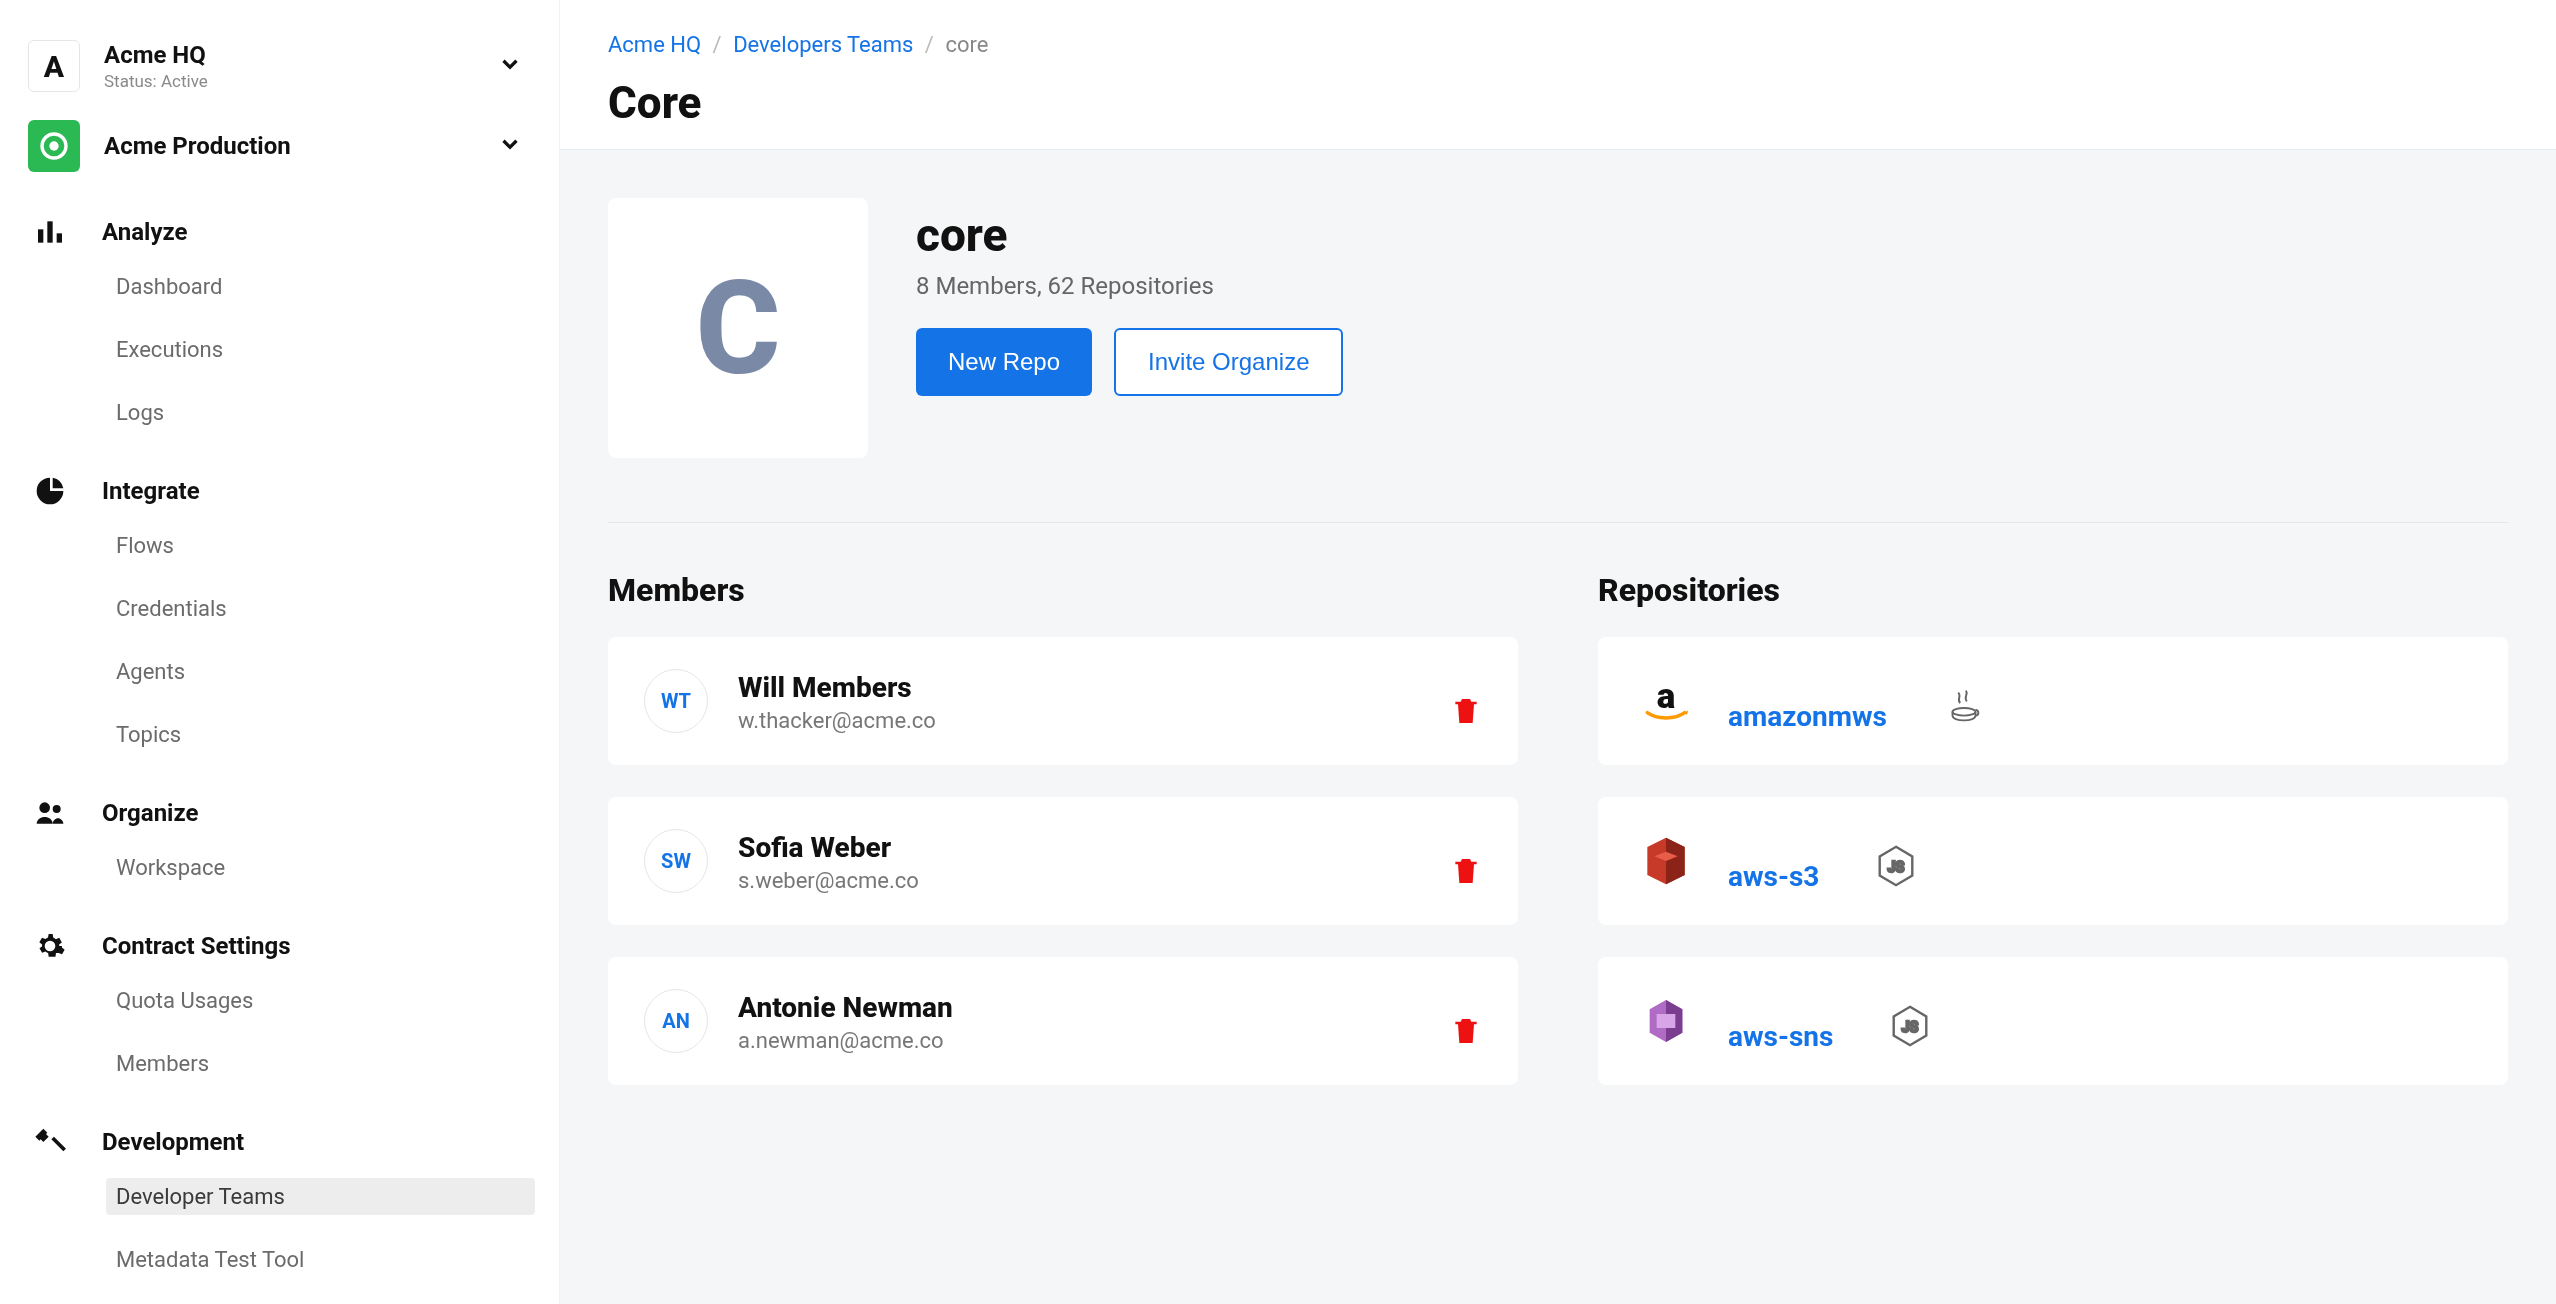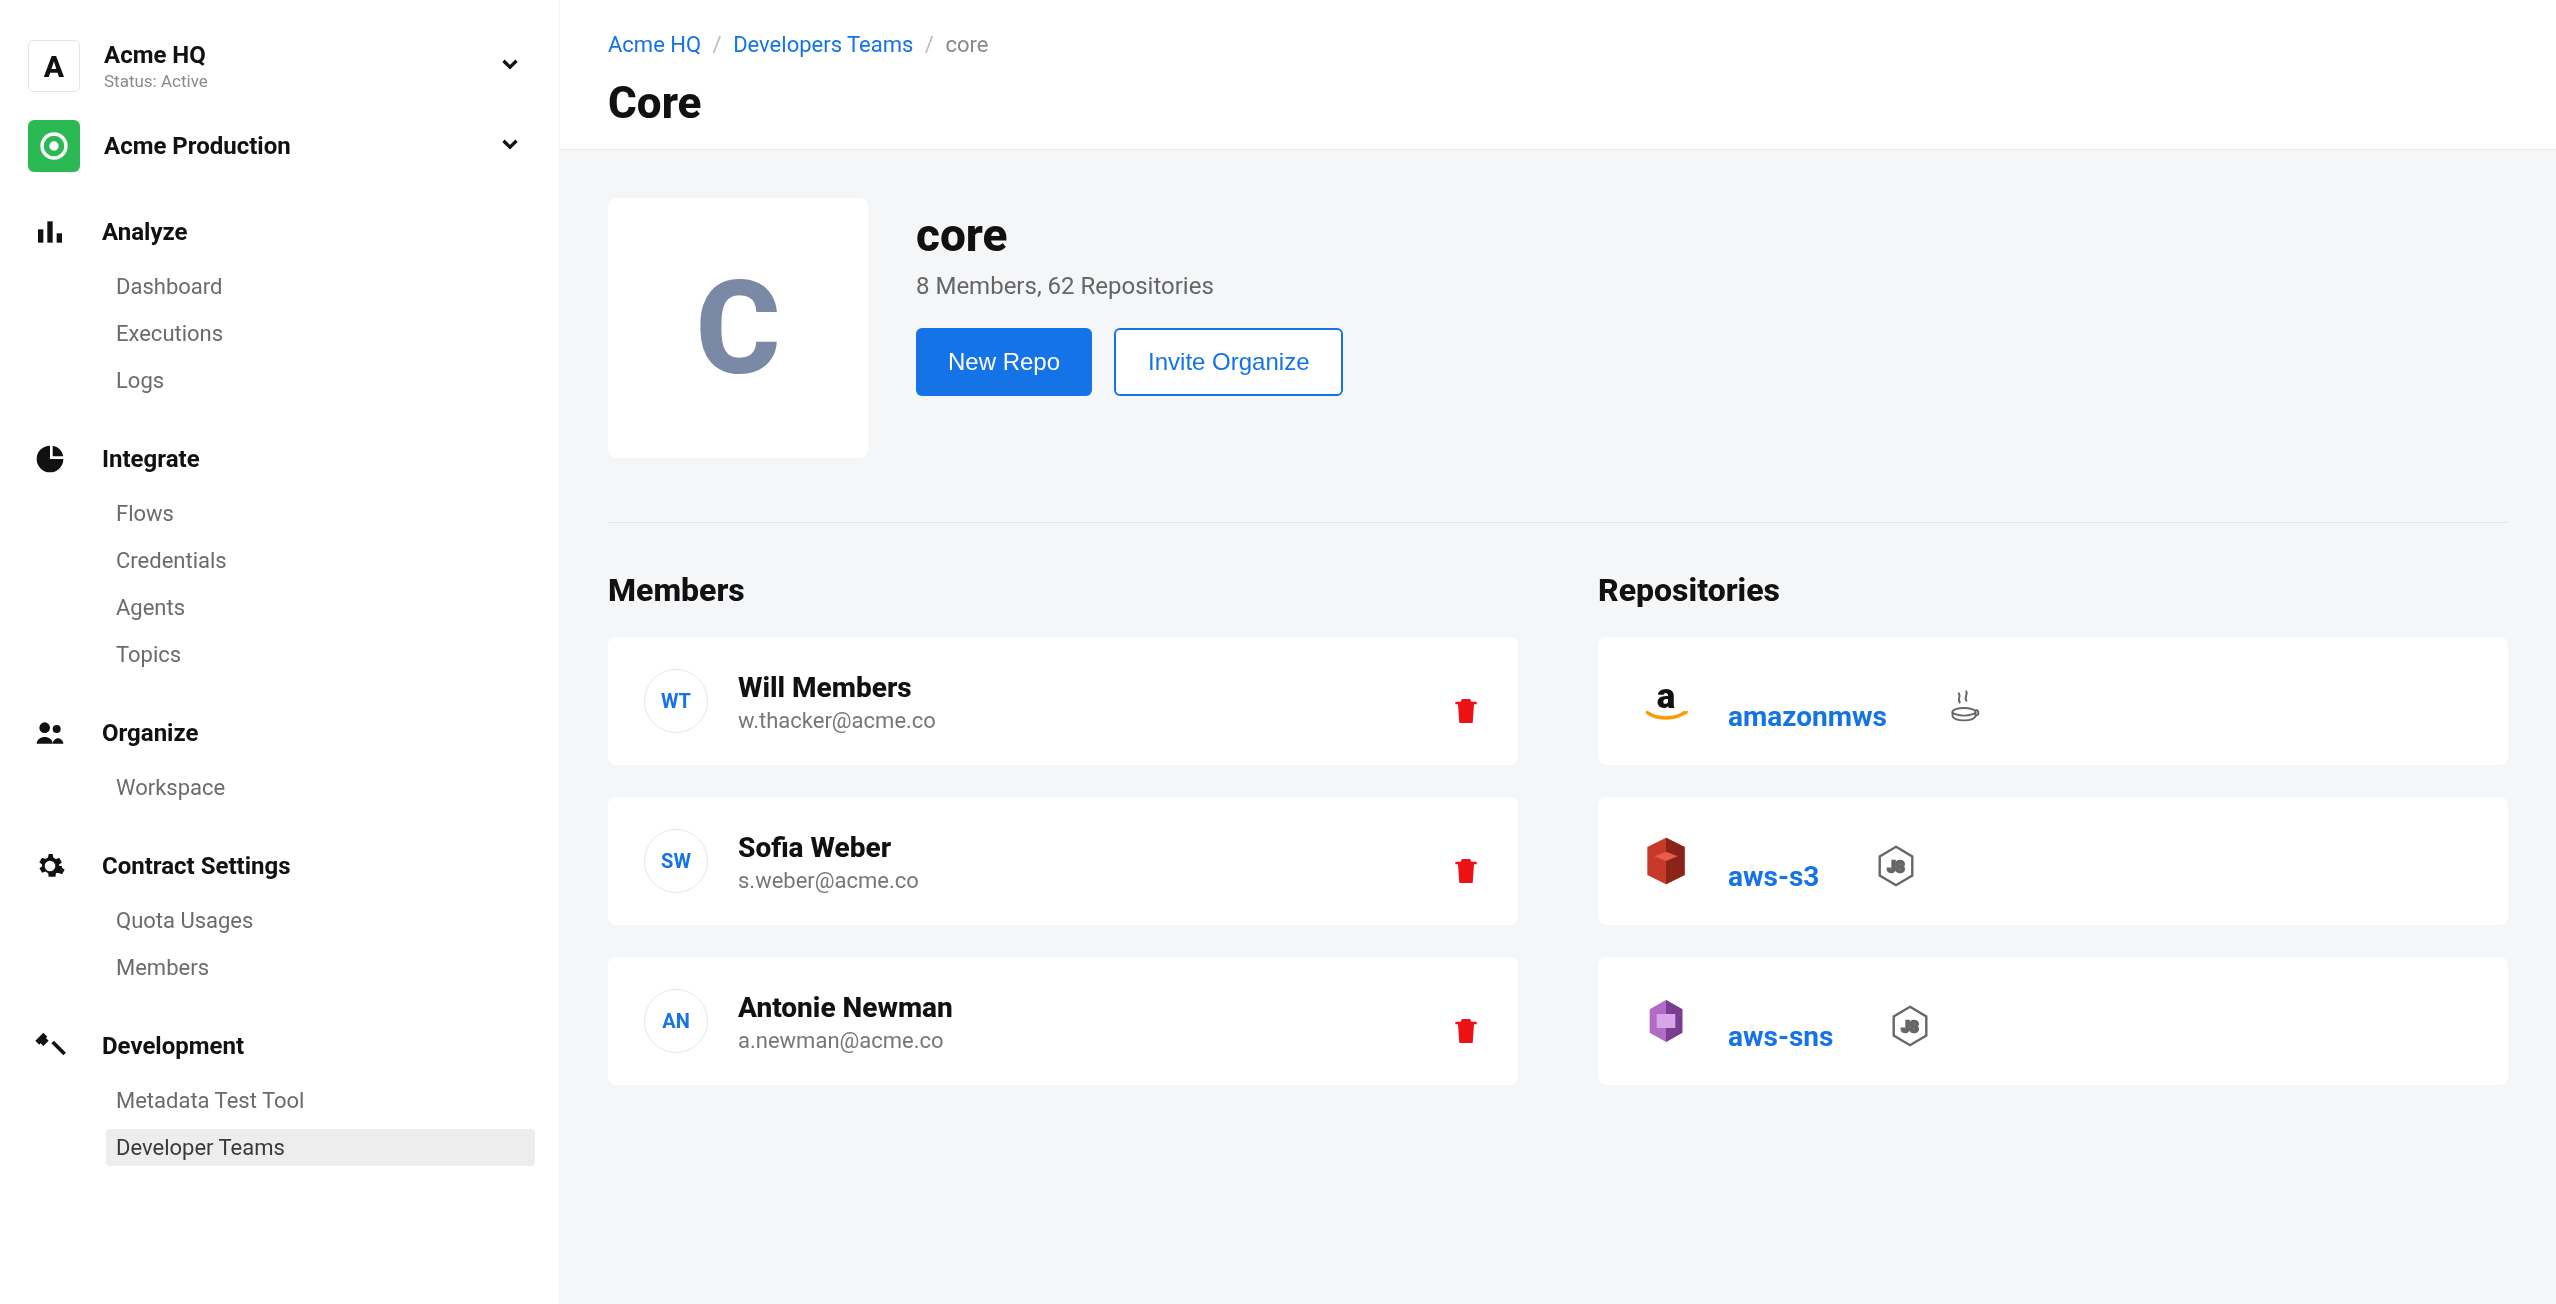--- a/index.html
+++ b/index.html
@@ -48,21 +48,21 @@
 .chevron svg { width: 26px; height: 26px; }
 
 .nav-section { margin-top: 44px; }
 .nav-header {
   display: flex; align-items: center; gap: 34px;
   font-weight: 700; font-size: 24px;
   padding-left: 4px;
 }
 .nav-header .icon-slot { width: 36px; display:flex; align-items:center; justify-content:center; }
 .nav-header svg { width: 32px; height: 32px; }
-.nav-items { margin-top: 20px; padding-left: 78px; display: flex; flex-direction: column; gap: 10px; }
+.nav-items { margin-top: 20px; padding-left: 78px; display: flex; flex-direction: column; gap: 26px; }
 .nav-item {
   font-size: 22px; color: #6b6b6b; padding: 6px 10px; border-radius: 4px;
   cursor: pointer;
 }
 .nav-item.active { background: #ededed; color: #3a3a3a; }
 
 
 .main {
   flex: 1;
   display: flex; flex-direction: column;
@@ -237,22 +237,22 @@
   <div class="nav-section">
     <div class="nav-header">
       <span class="icon-slot">
         <svg viewBox="0 0 24 24" fill="#111">
             <path d="M22 19l-9-9 2-2 9 9-2 2zM7 2l3 3-1 1 2 2-4 4-2-2-1 1-3-3 6-6z"></path>
           </svg>
       </span>
       <span>Development</span>
     </div>
     <div class="nav-items">
+      <div class="nav-item active">Developer Teams</div>
       <div class="nav-item">Metadata Test Tool</div>
-      <div class="nav-item active">Developer Teams</div>
     </div>
   </div>
 
 </aside>
 
 <main class="main">
 
   <div class="topbar">
     <div class="breadcrumb">
       <a href="#">Acme HQ</a>

